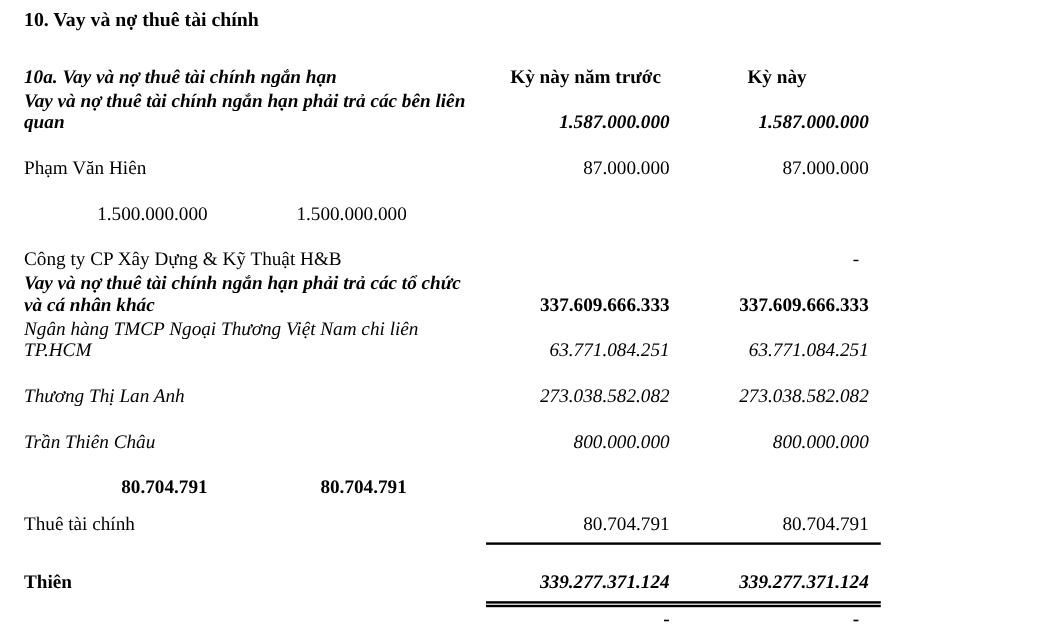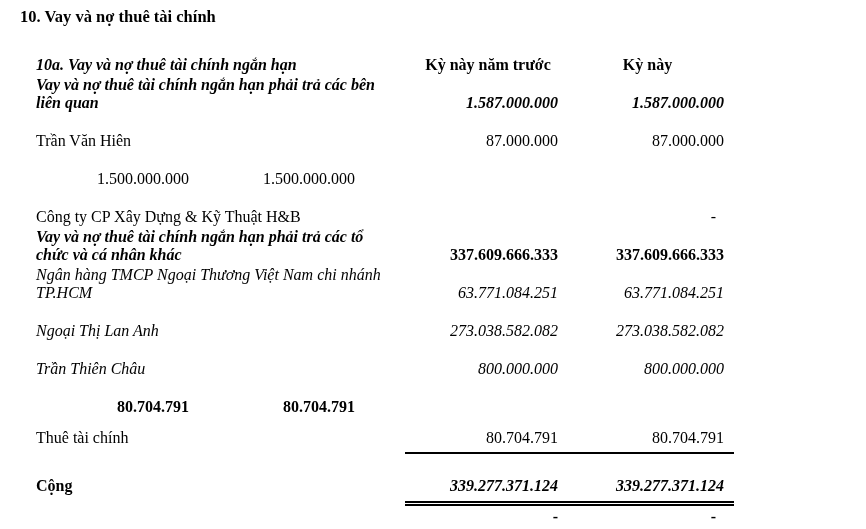--- a/index.html
+++ b/index.html
@@ -17,21 +17,20 @@
   .title {
     font-weight: bold;
     font-size: 16.5px;
     line-height: 22px;
     margin-bottom: 8px;
   }
   .row {
     display: flex;
     align-items: flex-end;
     height: 38px;
-    margin-left: 16px;
   }
   .label { flex: 1; padding-right: 8px; }
   .vals {
     width: 329px;
     display: flex;
     align-items: flex-end;
     padding-right: 10px;
     box-sizing: border-box;
   }
   .c1 { width: 153px; text-align: right; }
@@ -67,21 +66,21 @@
 
   <div class="row">
     <div class="label bi">Vay và nợ thuê tài chính ngắn hạn phải trả các bên liên quan</div>
     <div class="vals">
       <div class="c1 bi">1.587.000.000</div>
       <div class="c2 bi">1.587.000.000</div>
     </div>
   </div>
 
   <div class="row">
-    <div class="label">Trần Văn Hiên</div>
+    <div class="label">Phạm Văn Hiên</div>
     <div class="vals">
       <div class="c1">87.000.000</div>
       <div class="c2">87.000.000</div>
     </div>
   </div>
 
   <div class="row">
     <div class="vals">
       <div class="c1">1.500.000.000</div>
       <div class="c2">1.500.000.000</div>
@@ -98,29 +97,29 @@
 
   <div class="row">
     <div class="label bi">Vay và nợ thuê tài chính ngắn hạn phải trả các tổ chức và cá nhân khác</div>
     <div class="vals">
       <div class="c1 b">337.609.666.333</div>
       <div class="c2 b">337.609.666.333</div>
     </div>
   </div>
 
   <div class="row">
-    <div class="label i">Ngân hàng TMCP Ngoại Thương Việt Nam chi nhánh TP.HCM</div>
+    <div class="label i">Ngân hàng TMCP Ngoại Thương Việt Nam chi liên TP.HCM</div>
     <div class="vals">
       <div class="c1 i">63.771.084.251</div>
       <div class="c2 i">63.771.084.251</div>
     </div>
   </div>
 
   <div class="row">
-    <div class="label i">Ngoại Thị Lan Anh</div>
+    <div class="label i">Thương Thị Lan Anh</div>
     <div class="vals">
       <div class="c1 i">273.038.582.082</div>
       <div class="c2 i">273.038.582.082</div>
     </div>
   </div>
 
   <div class="row">
     <div class="label i">Trần Thiên Châu</div>
     <div class="vals">
       <div class="c1 i">800.000.000</div>
@@ -137,21 +136,21 @@
 
   <div class="row rule1">
     <div class="label">Thuê tài chính</div>
     <div class="vals">
       <div class="c1">80.704.791</div>
       <div class="c2">80.704.791</div>
     </div>
   </div>
 
   <div class="row rule2">
-    <div class="label b">Cộng</div>
+    <div class="label b">Thiên</div>
     <div class="vals">
       <div class="c1 b">339.277.371.124</div>
       <div class="c2 b">339.277.371.124</div>
     </div>
   </div>
 
   <div class="row dashes">
     <div class="label"></div>
     <div class="vals">
       <div class="c1 b">-</div>

